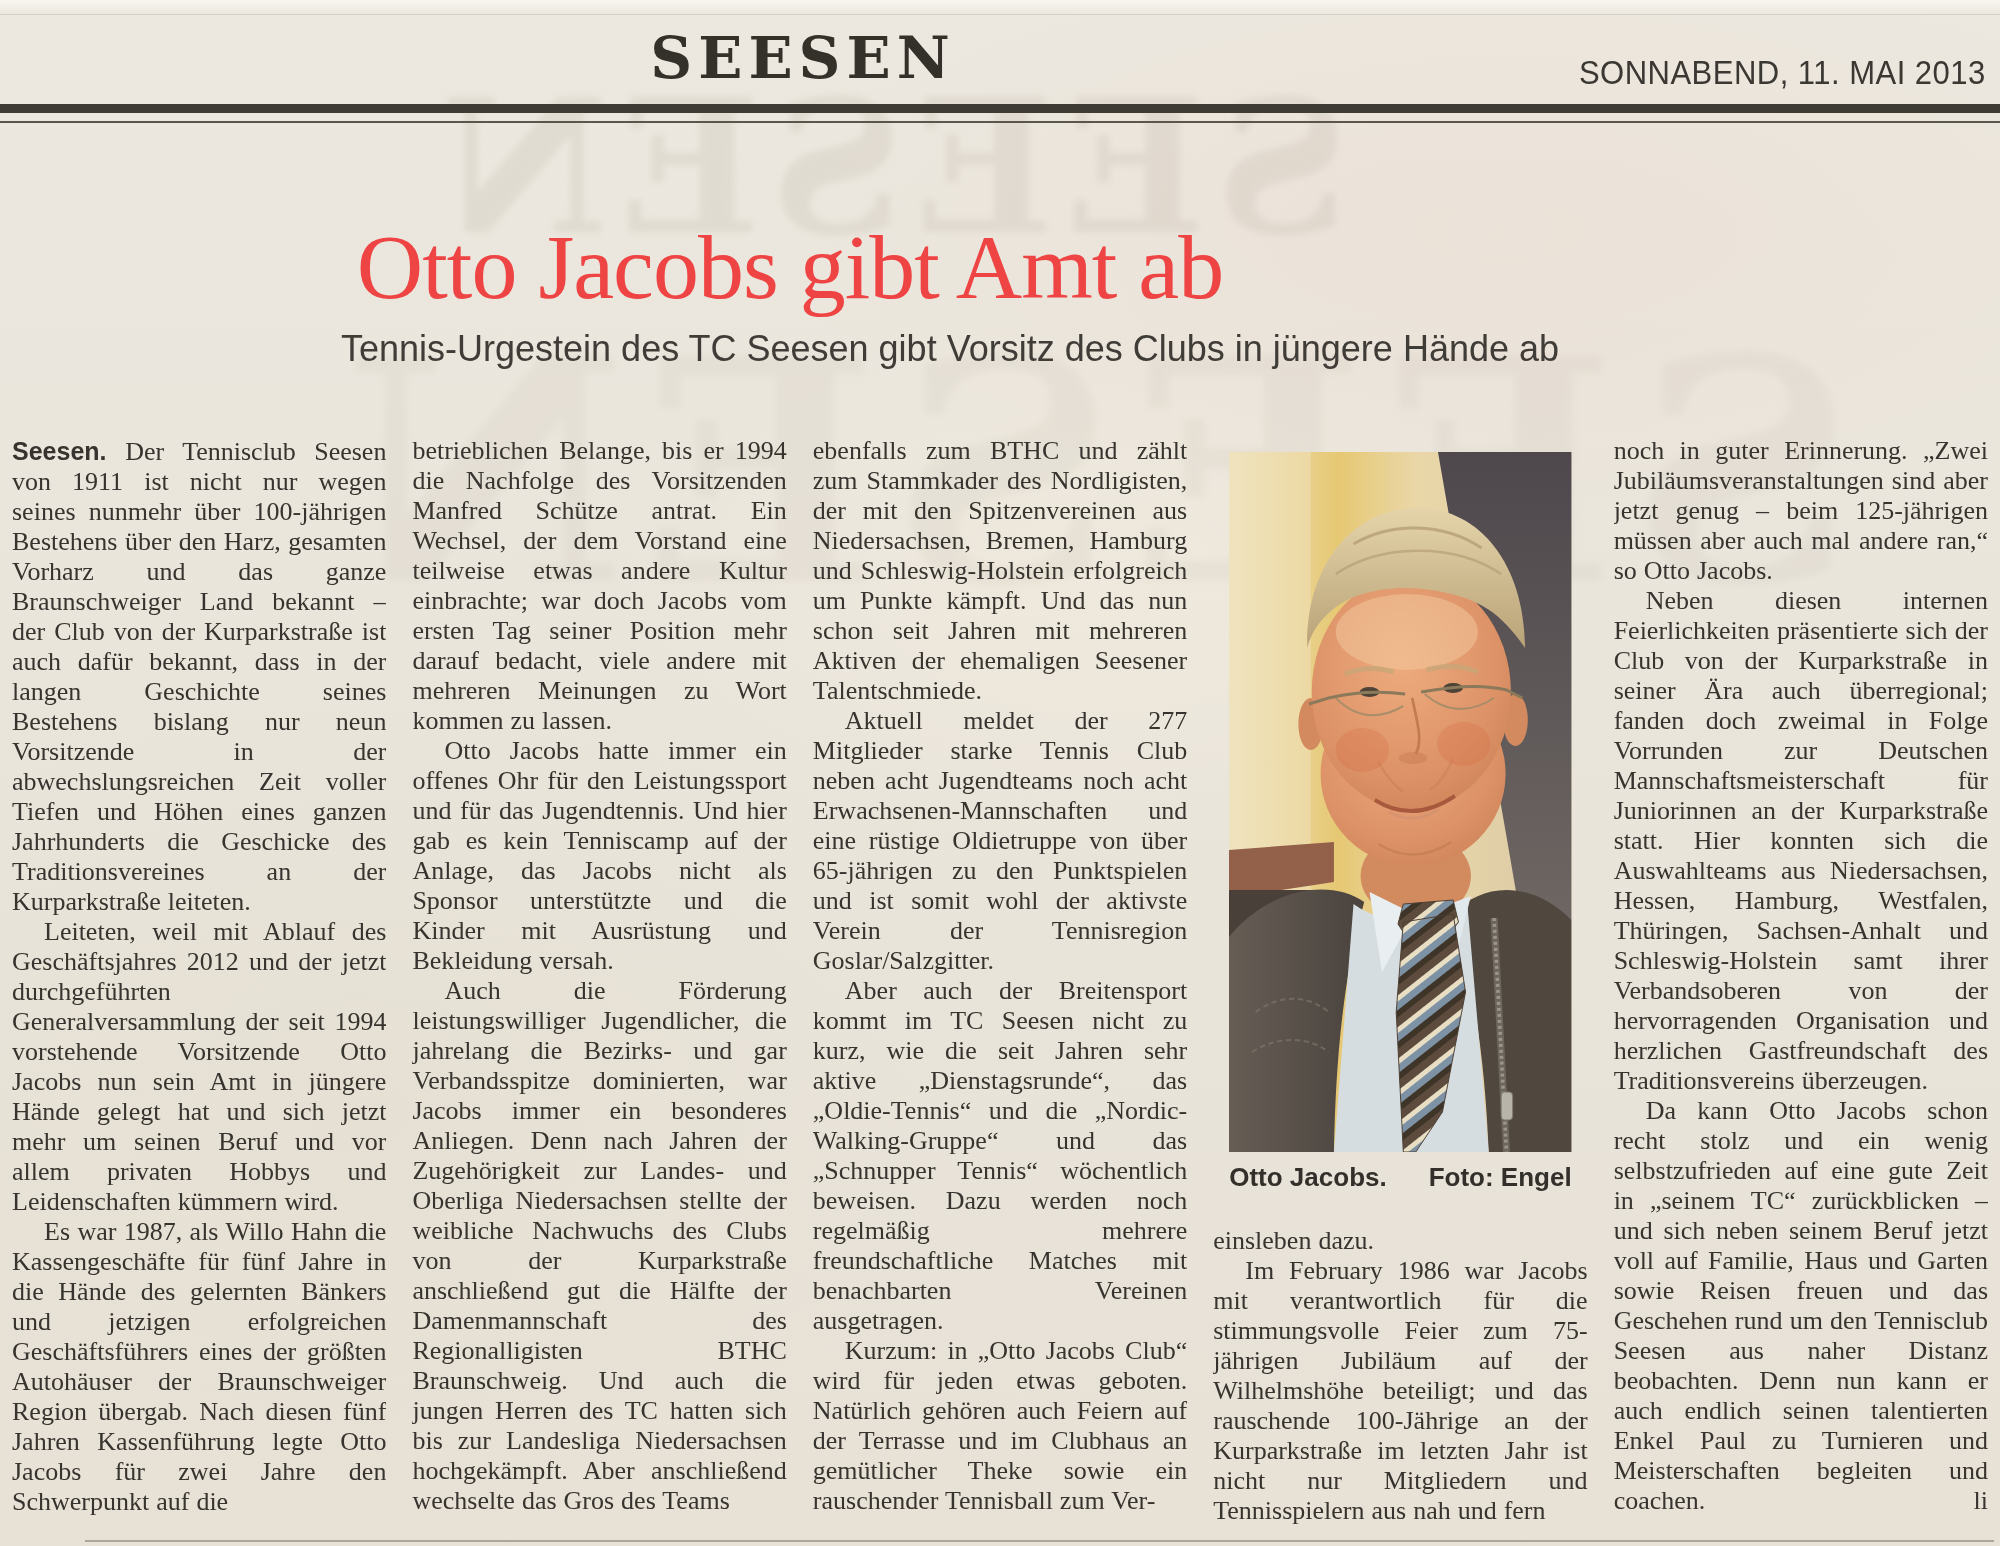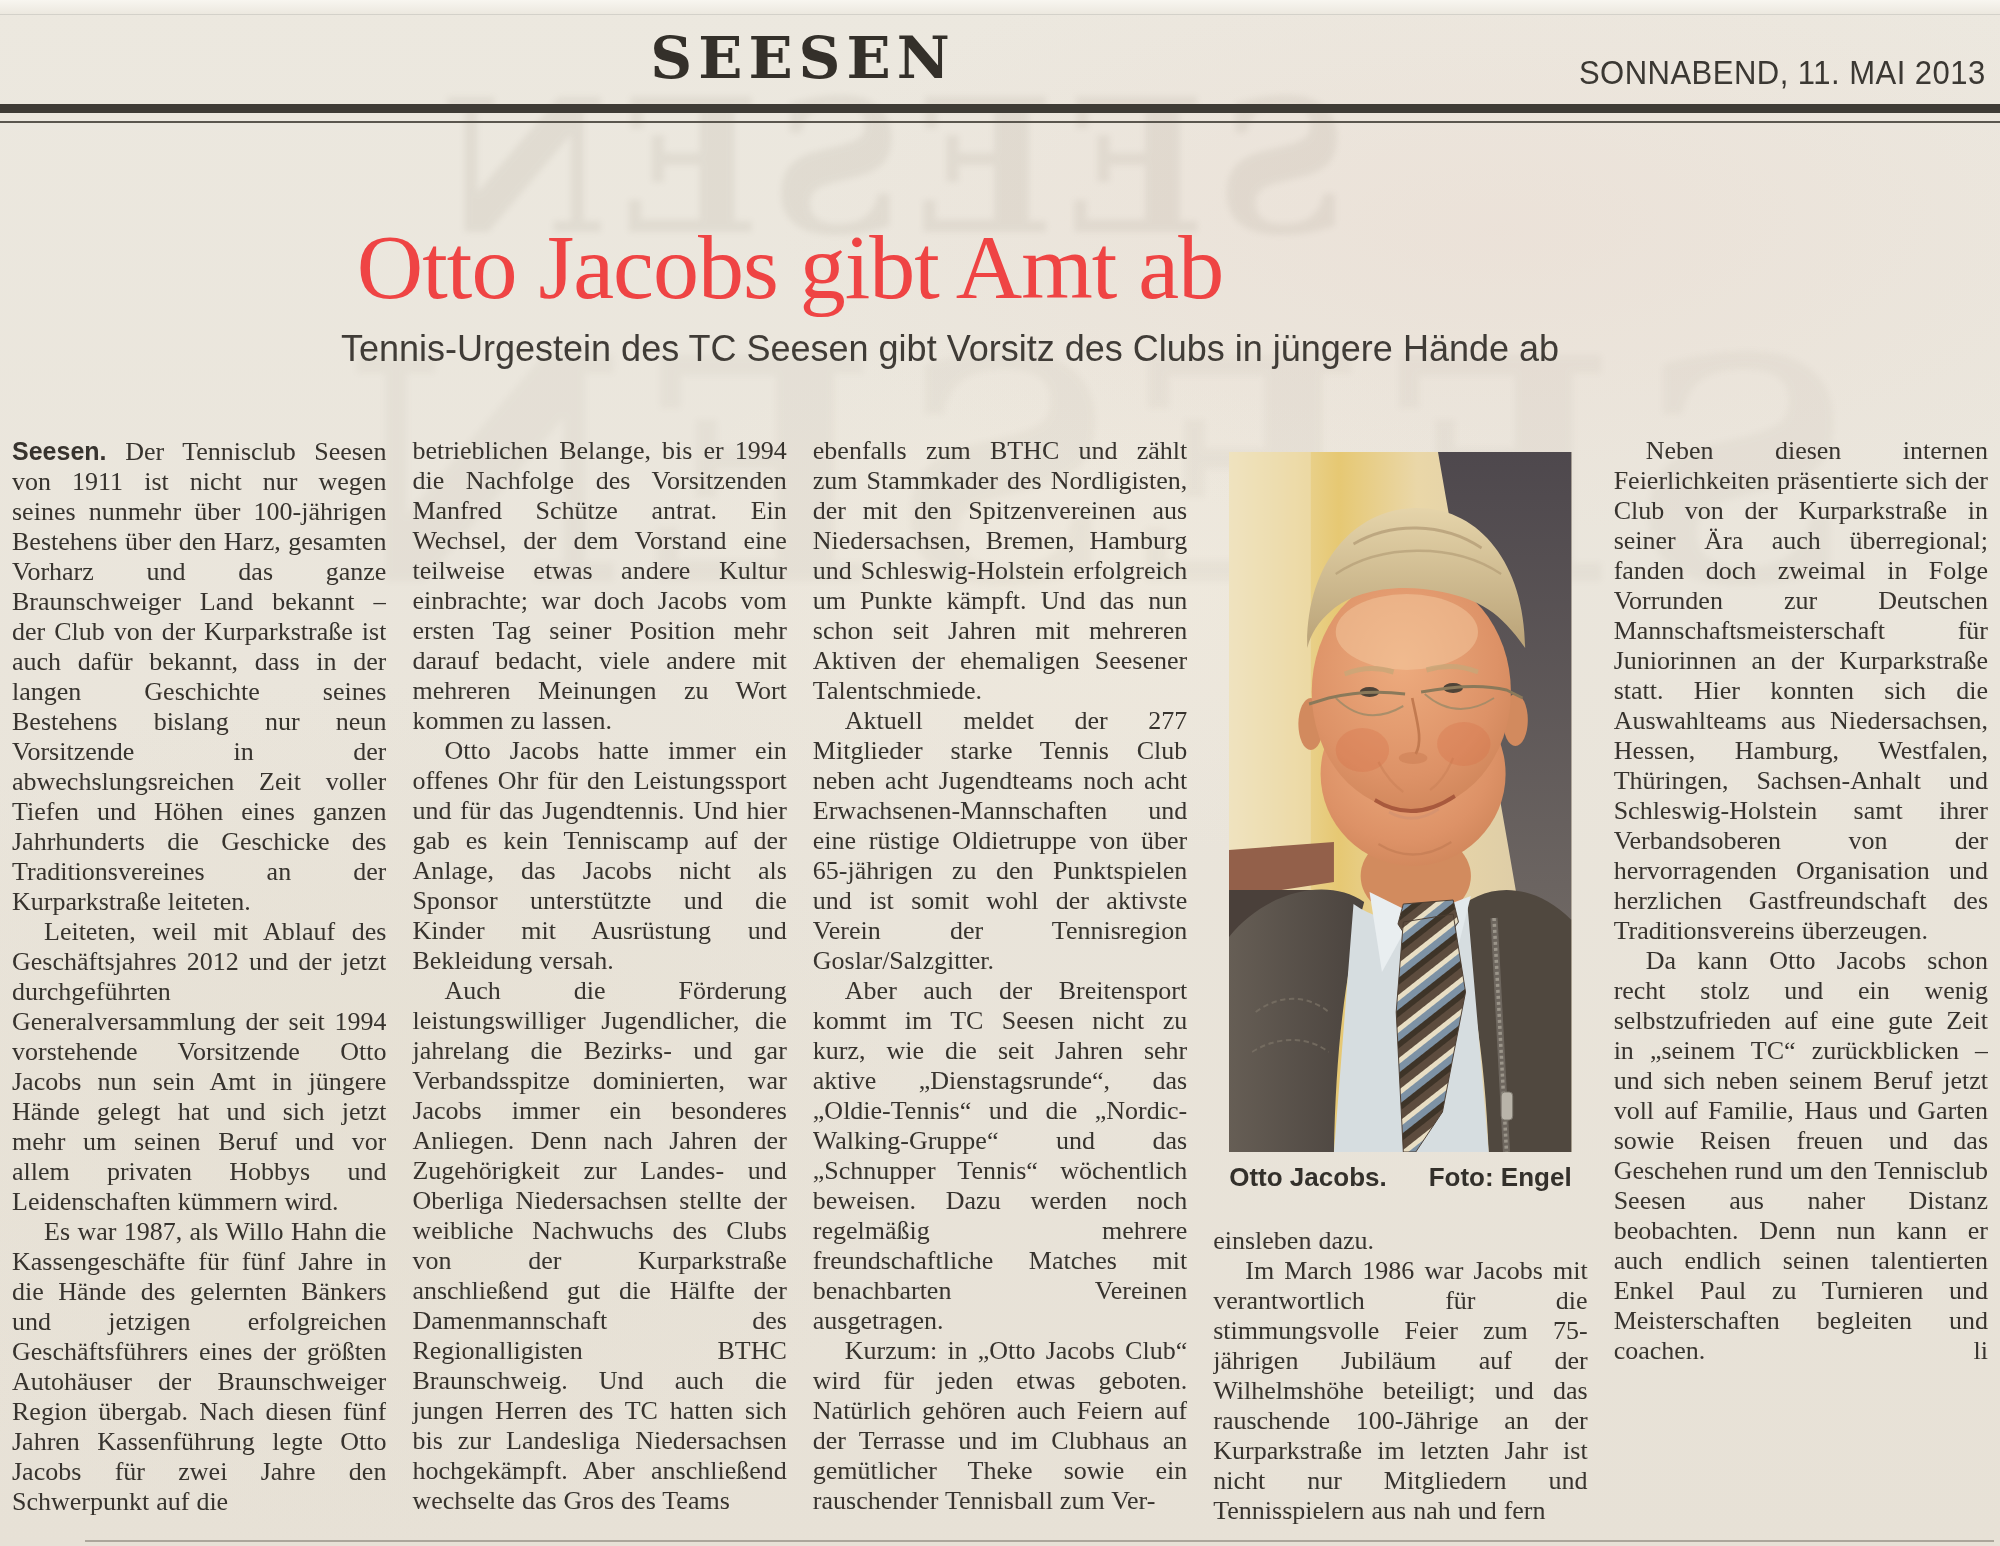--- a/index.html
+++ b/index.html
@@ -150,21 +150,22 @@
       <rect x="306" y="640" width="13" height="28" rx="4" fill="#b9b4a9" stroke="#7a756b"></rect>
       <path d="M30 560 C60 540 92 545 112 560 M26 600 C58 582 92 586 112 600" stroke="#7d7568" stroke-width="2" stroke-dasharray="6 4" fill="none" opacity=".7"></path>
     </svg>
     <figcaption class="caption-row">
       <span>Otto Jacobs.</span>
       <span>Foto: Engel</span>
     </figcaption>
   </figure>
 </div>
       <p class="para">einsleben dazu.</p>
-      <p class="para ind">Im March 1986 war Jacobs mit verantwortlich für die stimmungsvolle Feier zum 75-jährigen Jubiläum auf der Wilhelmshöhe beteiligt; und das rauschende 100-Jährige an der Kurparkstraße im letzten Jahr ist nicht nur Mitgliedern und Tennisspielern aus nah und fern</p>
+      <p class="para ind">Im February 1986 war Jacobs mit verantwortlich für die stimmungsvolle Feier zum 75-jährigen Jubiläum auf der Wilhelmshöhe beteiligt; und das rauschende 100-Jährige an der Kurparkstraße im letzten Jahr ist nicht nur Mitgliedern und Tennisspielern aus nah und fern</p>
     </div>
     <div class="col">
+      <p class="para">noch in guter Erinnerung. „Zwei Jubiläumsveranstaltungen sind aber jetzt genug – beim 125-jährigen müssen aber auch mal andere ran,“ so Otto Jacobs.</p>
       <p class="para ind">Neben diesen internen Feierlichkeiten präsentierte sich der Club von der Kurparkstraße in seiner Ära auch überregional; fanden doch zweimal in Folge Vorrunden zur Deutschen Mannschaftsmeisterschaft für Juniorinnen an der Kurparkstraße statt. Hier konnten sich die Auswahlteams aus Niedersachsen, Hessen, Hamburg, Westfalen, Thüringen, Sachsen-Anhalt und Schleswig-Holstein samt ihrer Verbandsoberen von der hervorragenden Organisation und herzlichen Gastfreundschaft des Traditionsvereins überzeugen.</p>
       <p class="para ind">Da kann Otto Jacobs schon recht stolz und ein wenig selbstzufrieden auf eine gute Zeit in „seinem TC“ zurückblicken – und sich neben seinem Beruf jetzt voll auf Familie, Haus und Garten sowie Reisen freuen und das Geschehen rund um den Tennisclub Seesen aus naher Distanz beobachten. Denn nun kann er auch endlich seinen talentierten Enkel Paul zu Turnieren und Meisterschaften begleiten und coachen.<span class="sig">li</span></p>
     </div>
   </div>
 
 <div class="bottom-rule"></div>
 
 </body></html>

